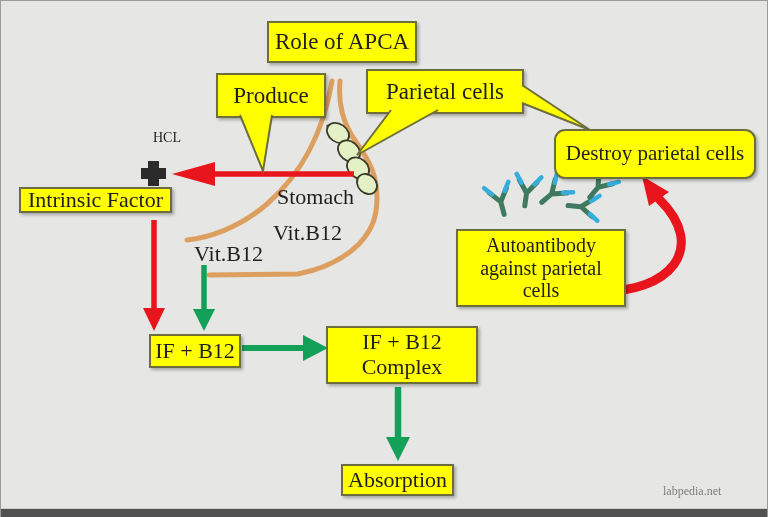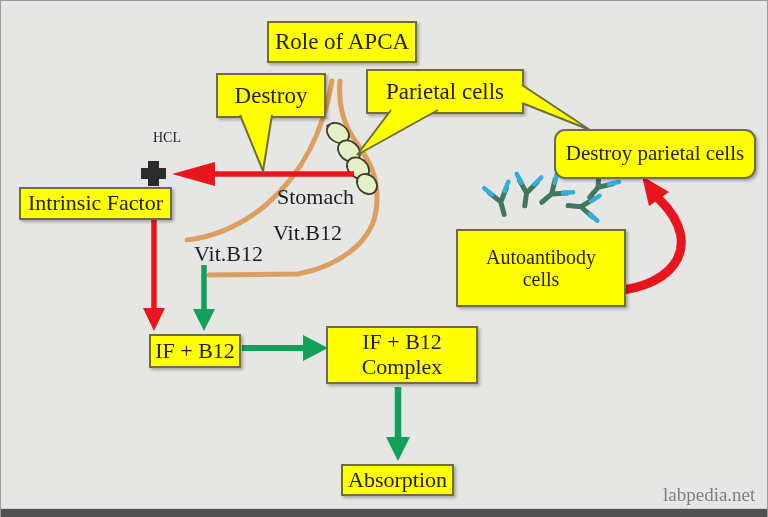--- a/index.html
+++ b/index.html
@@ -32,30 +32,30 @@
     box-sizing:border-box;line-height:1.12;
   }
   .lbl{
     position:absolute;z-index:2;color:var(--text,#1f1f1f);
     white-space:nowrap;
   }
   .b-role{left:258px;top:20px;width:150px;height:42px;font-size:23px;margin-left:8px;}
   .b-produce{left:215px;top:72px;width:110px;height:45px;font-size:23px;}
   .b-parietal{left:365px;top:68px;width:158px;height:45px;font-size:23px;}
   .b-destroy{left:553px;top:128px;width:202px;height:50px;font-size:21px;border-radius:11px;}
-  .b-intrinsic{left:18px;top:186px;width:153px;height:33px;font-size:22px;}
+  .b-intrinsic{left:18px;top:186px;width:153px;height:26px;font-size:22px;}
   .b-auto{left:455px;top:228px;width:170px;height:78px;font-size:20px;}
   .b-ifb12{left:148px;top:333px;width:92px;height:34px;font-size:22px;}
   .b-complex{left:325px;top:325px;width:152px;height:58px;font-size:22px;}
   .b-absorption{left:340px;top:463px;width:113px;height:32px;font-size:22px;}
   .l-hcl{left:128px;top:129px;width:52px;font-size:14px;text-align:right;}
   .l-stomach{left:276px;top:183px;font-size:22px;}
   .l-vitb12-u{left:272px;top:219px;font-size:22px;}
   .l-vitb12-l{left:193px;top:240px;font-size:22px;}
-  .l-watermark{left:662px;top:483px;font-size:19px;color:var(--watermark,#7e7e7e);}
+  .l-watermark{left:662px;top:483px;font-size:12px;color:var(--watermark,#7e7e7e);}
   .orange-stroke{stroke:var(--orange,#dd9f5f);}
   .red-fill{fill:var(--red,#e8151d);}
   .red-stroke{stroke:var(--red,#e8151d);}
   .green-fill{fill:var(--green,#13a15a);}
   .green-stroke{stroke:var(--green,#13a15a);}
   .cell{fill:var(--cell-fill,#e4f0c6);stroke:var(--cell-stroke,#3c3c28);stroke-width:1.8;}
   .ab-g{stroke:var(--ab-green,#3f7a5e);}
   .ab-b{stroke:var(--ab-blue,#35aede);}
   .callout{fill:var(--box-fill,#ffff00);stroke:var(--box-border,#6e6e3c);stroke-width:2;}
 </style>
@@ -125,37 +125,38 @@
       <use href="#antibody" transform="translate(583,206) rotate(95)"></use>
       <use href="#antibody" transform="translate(599,184) rotate(40)"></use>
     </g>
   </svg>
 
   <div class="box b-role">
     <span>Role of APCA</span>
   </div>
 
   <div class="box b-produce">
-    <span>Destroy</span>
+    <span>Produce</span>
   </div>
 
   <div class="box b-parietal">
     <span>Parietal cells</span>
   </div>
 
   <div class="box b-destroy">
     <span>Destroy parietal cells</span>
   </div>
 
   <div class="box b-intrinsic">
     <span>Intrinsic Factor</span>
   </div>
 
   <div class="box b-auto">
     <span>Autoantibody</span>
+    <span>against parietal</span>
     <span>cells</span>
   </div>
 
   <div class="box b-ifb12">
     <span>IF + B12</span>
   </div>
 
   <div class="box b-complex">
     <span>IF + B12</span>
     <span>Complex</span>

